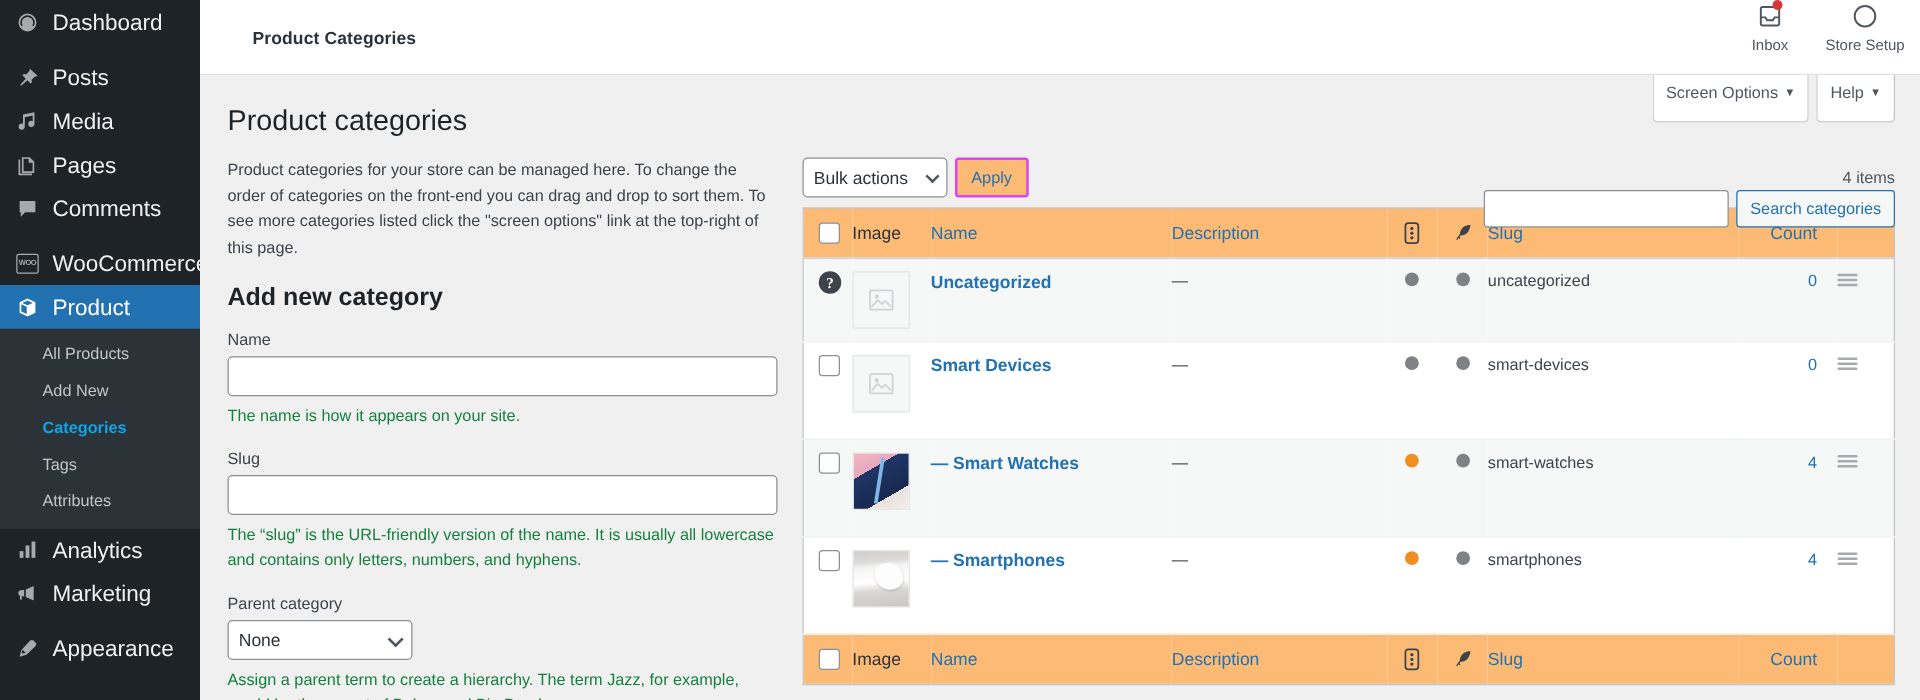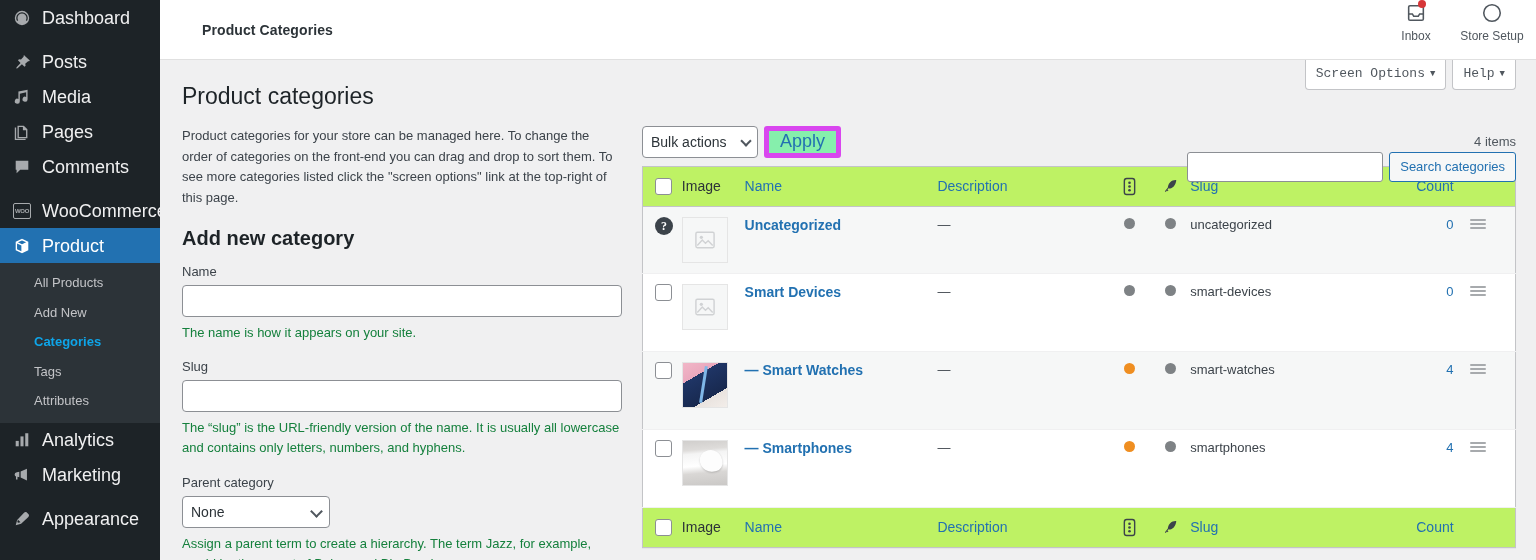--- a/index.html
+++ b/index.html
@@ -86,21 +86,21 @@
   .content { position: relative; padding: 0 20px 0 22px; }
 
   .screen-meta {
     position: absolute; right: 20px; top: 0px;
     display: flex; gap: 6px;
   }
   .meta-btn {
     background: #fff; border: 1px solid #c3c4c7; border-top: none;
     border-radius: 0 0 4px 4px;
     font-size: 13px; color: #50575e;
-    padding: 5px 10px 6px 10px; cursor: pointer; line-height: 1.4; font-family: Liberation Mono, monospace;
+    padding: 5px 10px 14px 10px; cursor: pointer; line-height: 1.4;
   }
   .meta-btn .caret { font-size: 9px; margin-left: 5px; vertical-align: 1px; }
 
   h1.page-title {
     font-size: 23px; font-weight: 400; color: #1d2327;
     margin: 0; padding: 22px 0 0 0; line-height: 1.3;
   }
 
   .search-box {
     position: absolute; right: 20px; top: 92px; display: flex; align-items: center;
@@ -153,35 +153,35 @@
     background: #fff; font-size: 14px; color: #2c3338; padding: 0 26px 0 8px;
     appearance: none; -webkit-appearance: none; cursor: pointer;
     font-family: "Liberation Sans", sans-serif; outline: none;
   }
   .bulk-caret {
     position: absolute; right: 8px; top: 11px; width: 8px; height: 8px;
     border-right: 2px solid #50575e; border-bottom: 2px solid #50575e;
     transform: rotate(45deg); pointer-events: none;
   }
   .btn-apply {
-    background: #86efac; border: 5px solid #d946ef; color: #2271b1;
+    background: #fdba74; border: 2px solid #d946ef; color: #2271b1;
     border-radius: 3px; height: 32px; padding: 0 11px; margin-left: 6px;
-    font-size: 18px; cursor: pointer; font-family: "Liberation Sans", sans-serif;
+    font-size: 13px; cursor: pointer; font-family: "Liberation Sans", sans-serif;
   }
   .items-count {
     position: absolute; right: 0px; top: 8px; font-size: 13px; color: #50575e;
   }
 
   table.wp-list {
     width: 100%; border-collapse: collapse; background: #fff;
     border: 1px solid #c3c4c7; border-radius: 0;
     box-shadow: 0 1px 1px rgba(0,0,0,.04);
   }
   table.wp-list thead th, table.wp-list tfoot td {
-    background: #bef264; font-weight: 400; font-size: 14px;
+    background: #fdba74; font-weight: 400; font-size: 14px;
     color: #2c3338; text-align: left; padding: 10px 0 10px 0;
     vertical-align: middle; height: 38px;
   }
   table.wp-list thead th { border-bottom: 1px solid #c3c4c7; }
   table.wp-list tfoot td { border-top: 1px solid #c3c4c7; }
   table.wp-list th a, table.wp-list td a.sortlink { color: #2271b1; text-decoration: none; }
   .th-cb     { width: 40px; padding-left: 12px !important; }
   .th-image  { width: 64px; }
   .th-name   { width: 200px; }
   .th-desc   { width: 180px; }

